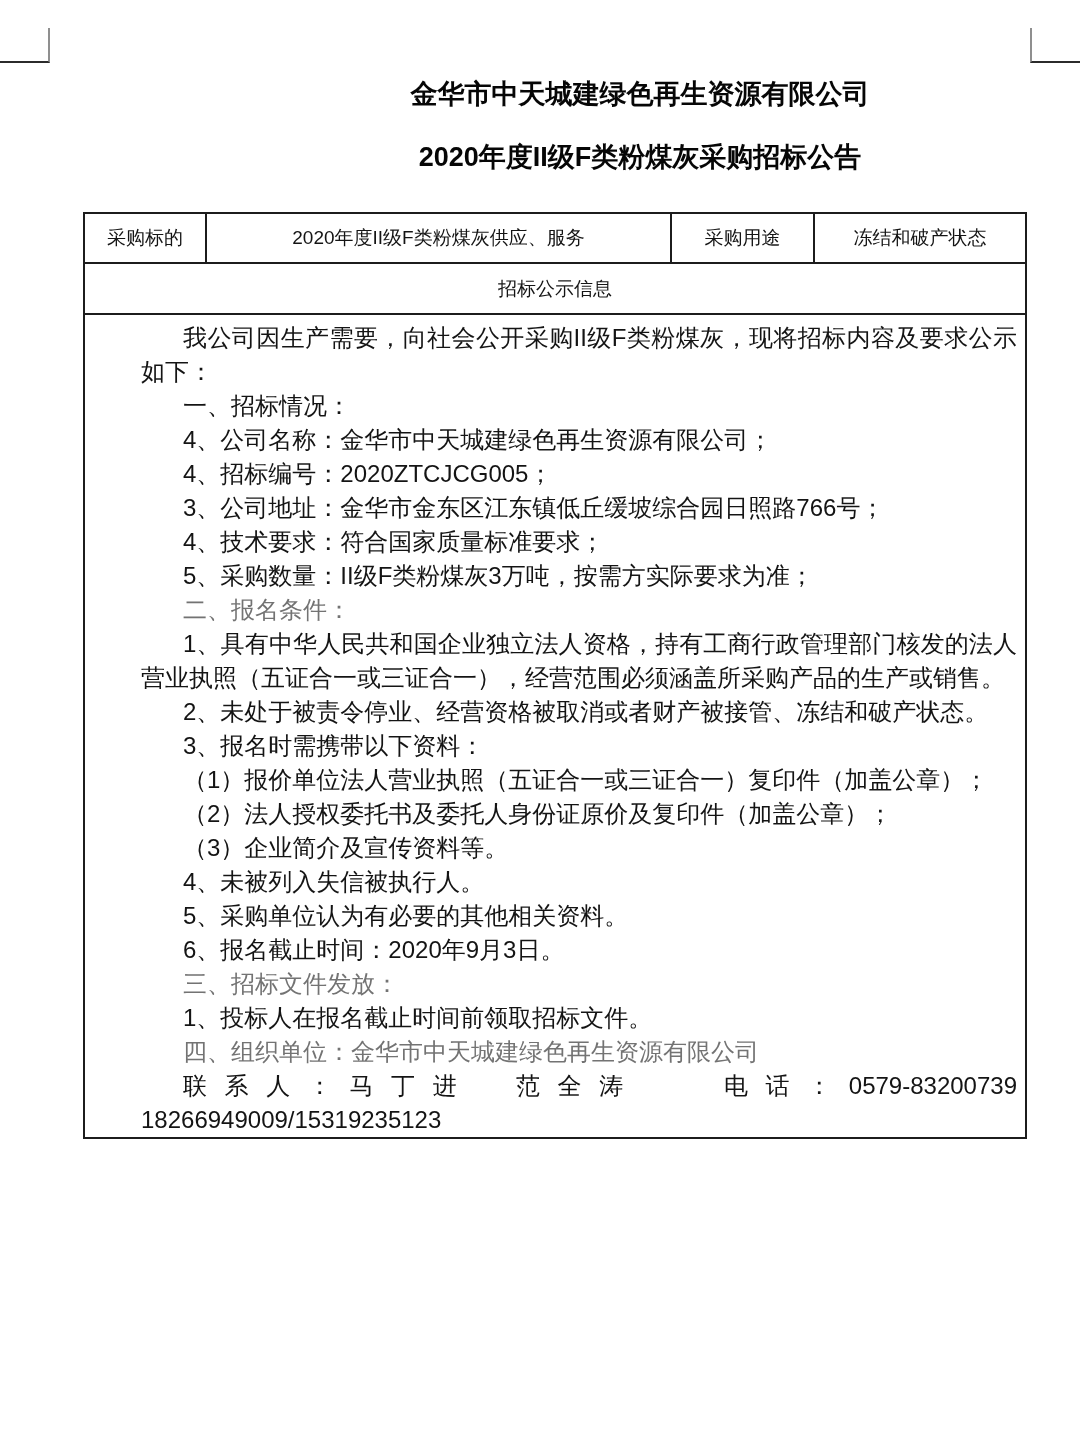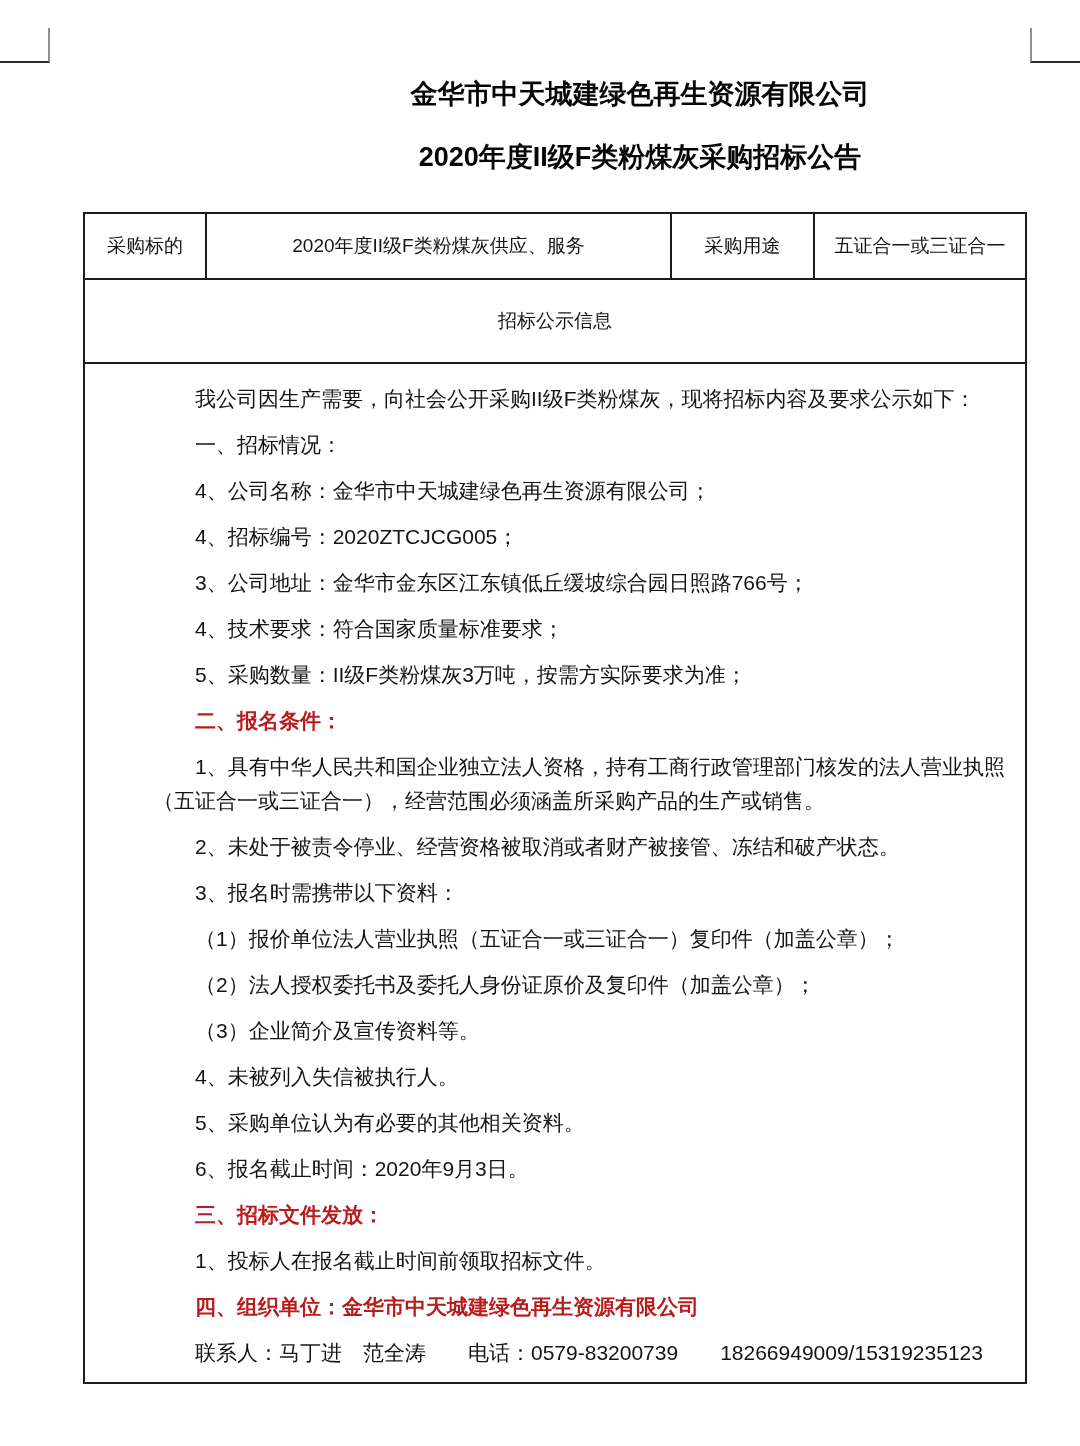--- a/index.html
+++ b/index.html
@@ -32,38 +32,38 @@
     table-layout: fixed;
   }
   .doc-table td {
     border: 2px solid #1c1c1c;
     font-size: 19px;
     color: #141414;
     text-align: center;
     vertical-align: middle;
     padding: 0;
   }
-  tr.r-head td { height: 66px; margin-left: 37px; }
-  tr.r-section td { height: 84px; border-radius: 28px; }
+  tr.r-head td { height: 50px; margin-left: 37px; }
+  tr.r-section td { height: 51px; border-radius: 28px; }
 
   td.body-cell {
     text-align: left;
     vertical-align: top;
     padding: 6px 8px 0 8px;
   }
   td.body-cell.complaint { padding-bottom: 26px; }
   .p {
-    margin: 12px;
-    font-size: 21px;
+    margin: 0;
+    font-size: 24px;
     line-height: 34px;
     text-indent: 42px;
     text-align: justify;
     color: #141414;
   }
-  .p.b { font-weight: bold; color: #b91c1c; }
+  .p.b { font-weight: normal; color: #737373; }
 </style>
 </head>
 <body>
 
 <div class="page">
 
   <div class="crop-mark tl"></div>
   <div class="crop-mark tr"></div>
 
   <div class="titles">
@@ -76,21 +76,21 @@
       <col style="width:122px">
       <col style="width:465px">
       <col style="width:143px">
       <col style="width:212px">
     </colgroup>
     <tbody>
       <tr class="r-head">
         <td>采购标的</td>
         <td>2020年度II级F类粉煤灰供应、服务</td>
         <td>采购用途</td>
-        <td>五证合一或三证合一</td>
+        <td>冻结和破产状态</td>
       </tr>
       <tr class="r-section">
         <td colspan="4">招标公示信息</td>
       </tr>
       <tr>
         <td colspan="4" class="body-cell">
           <p class="p">我公司因生产需要，向社会公开采购II级F类粉煤灰，现将招标内容及要求公示如下：</p>
           <p class="p">一、招标情况：</p>
           <p class="p">4、公司名称：金华市中天城建绿色再生资源有限公司；</p>
           <p class="p">4、招标编号：2020ZTCJCG005；</p>

